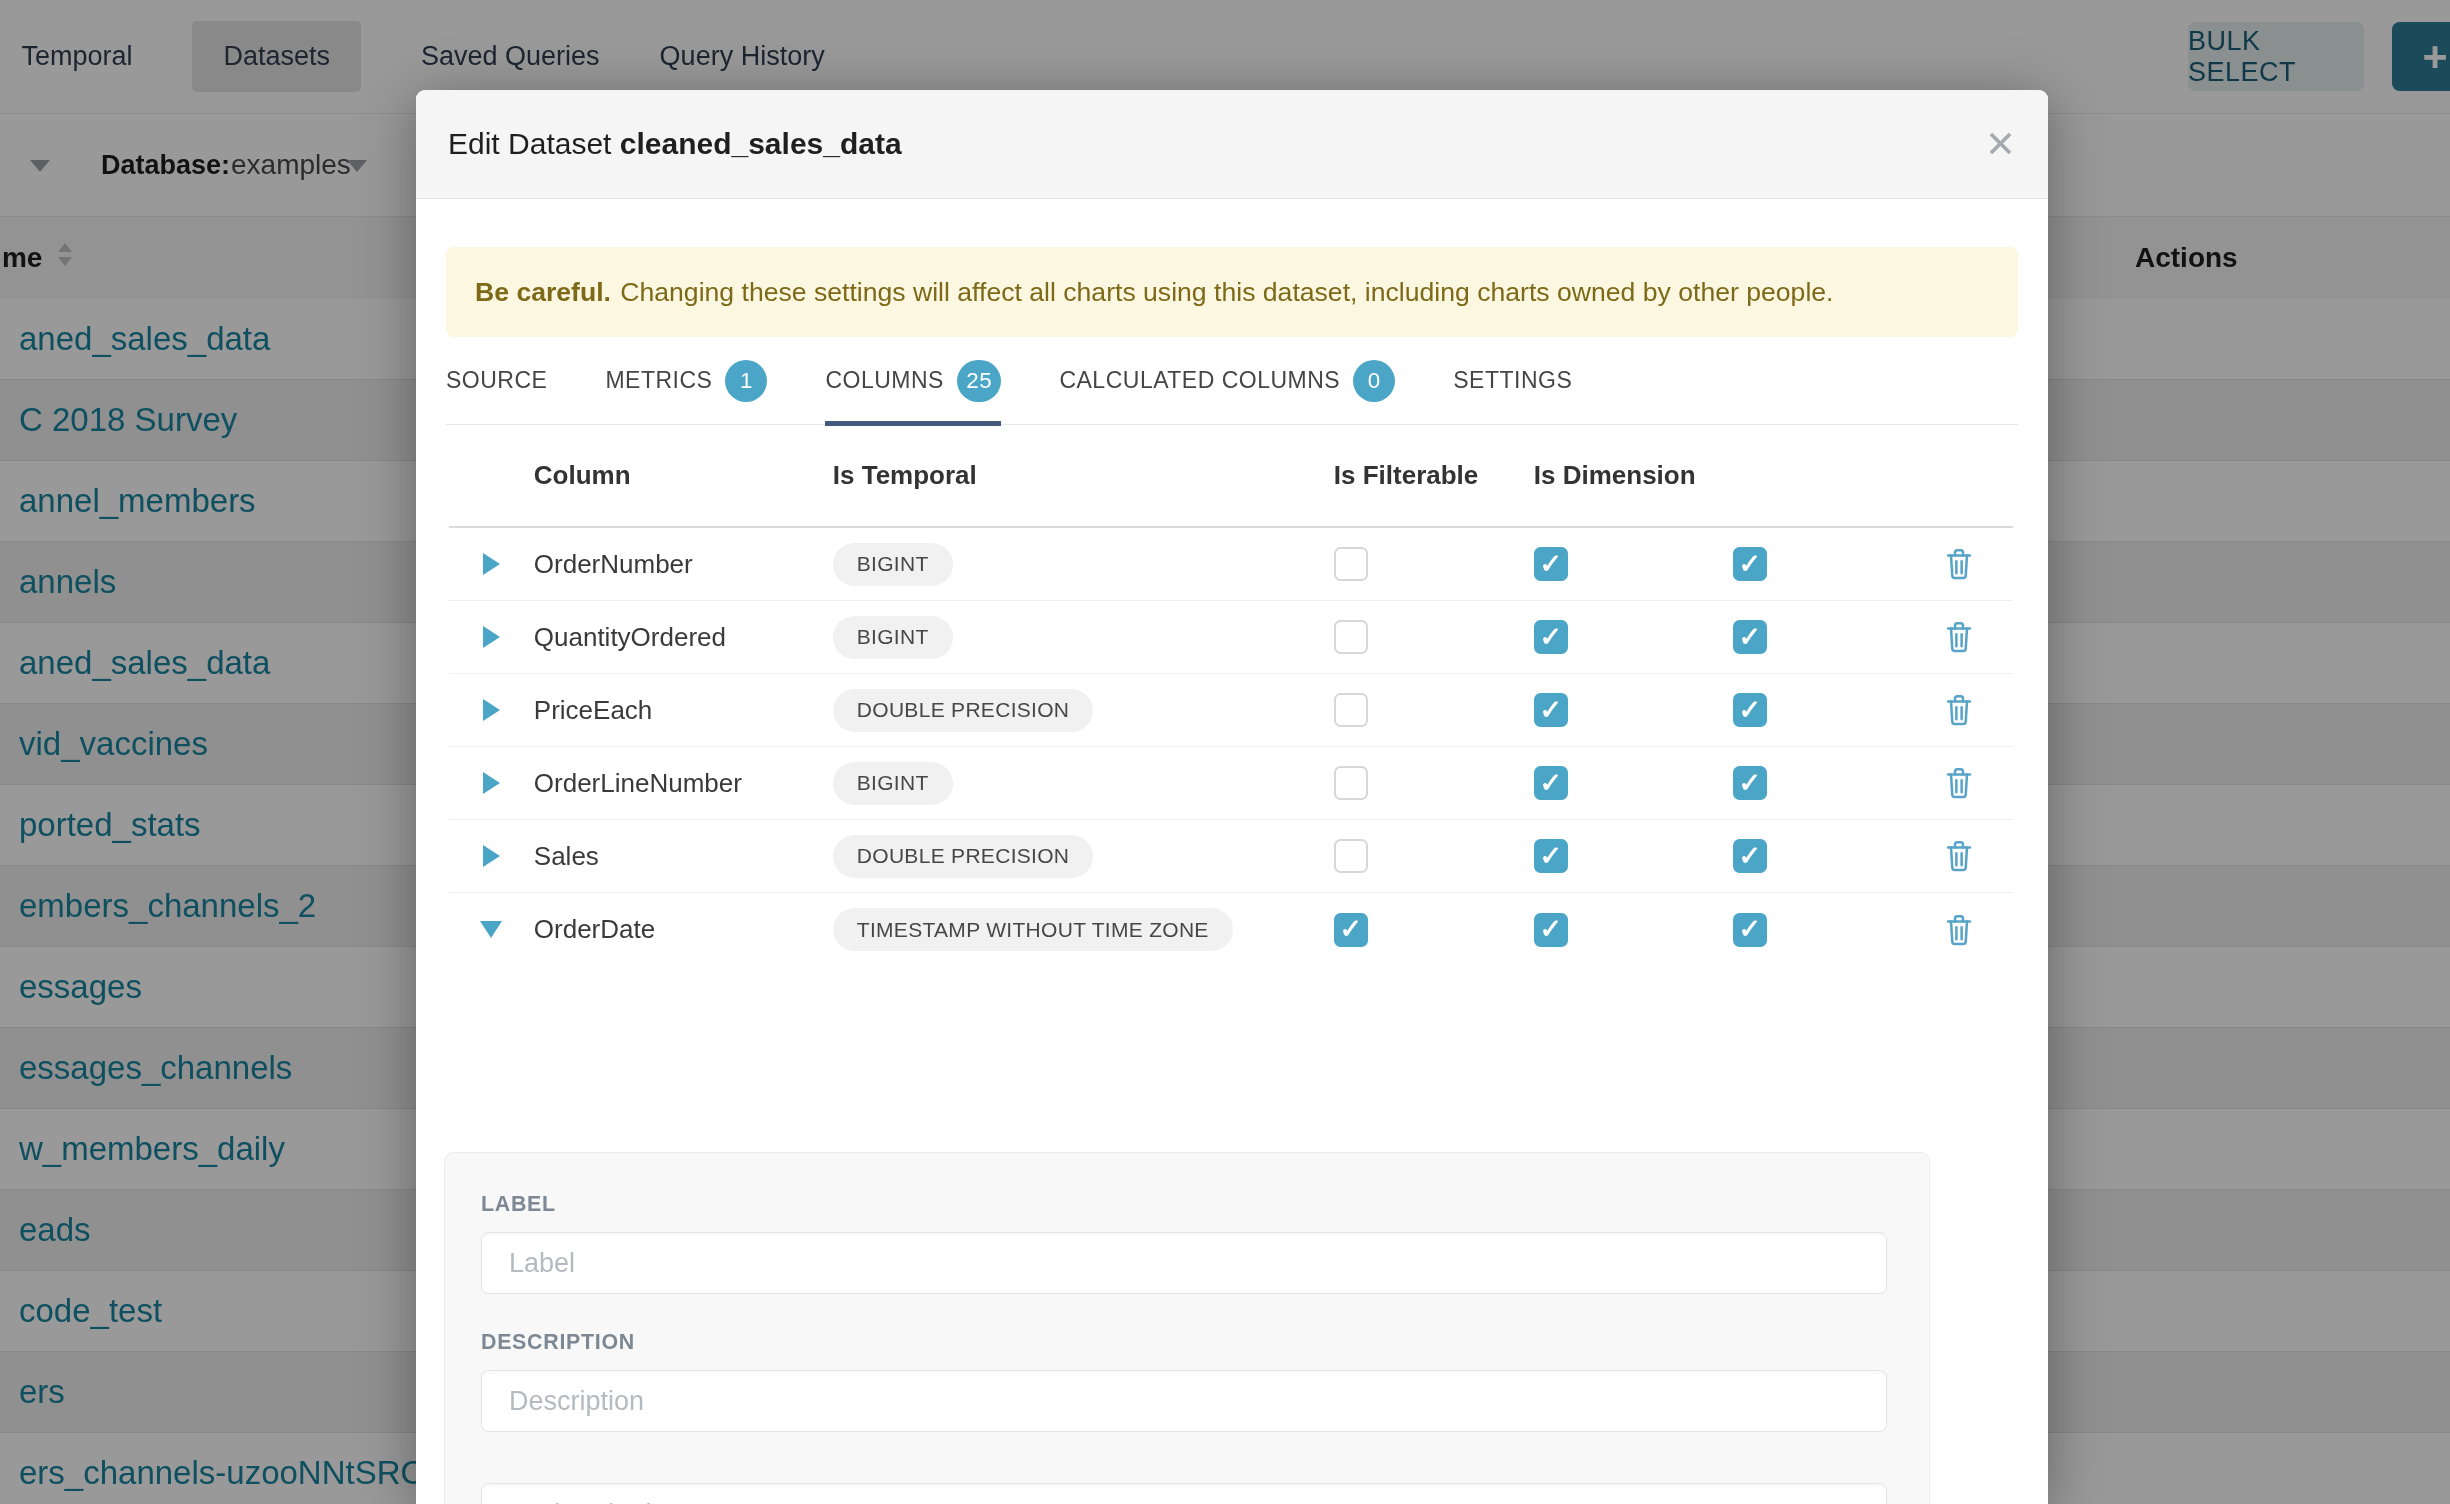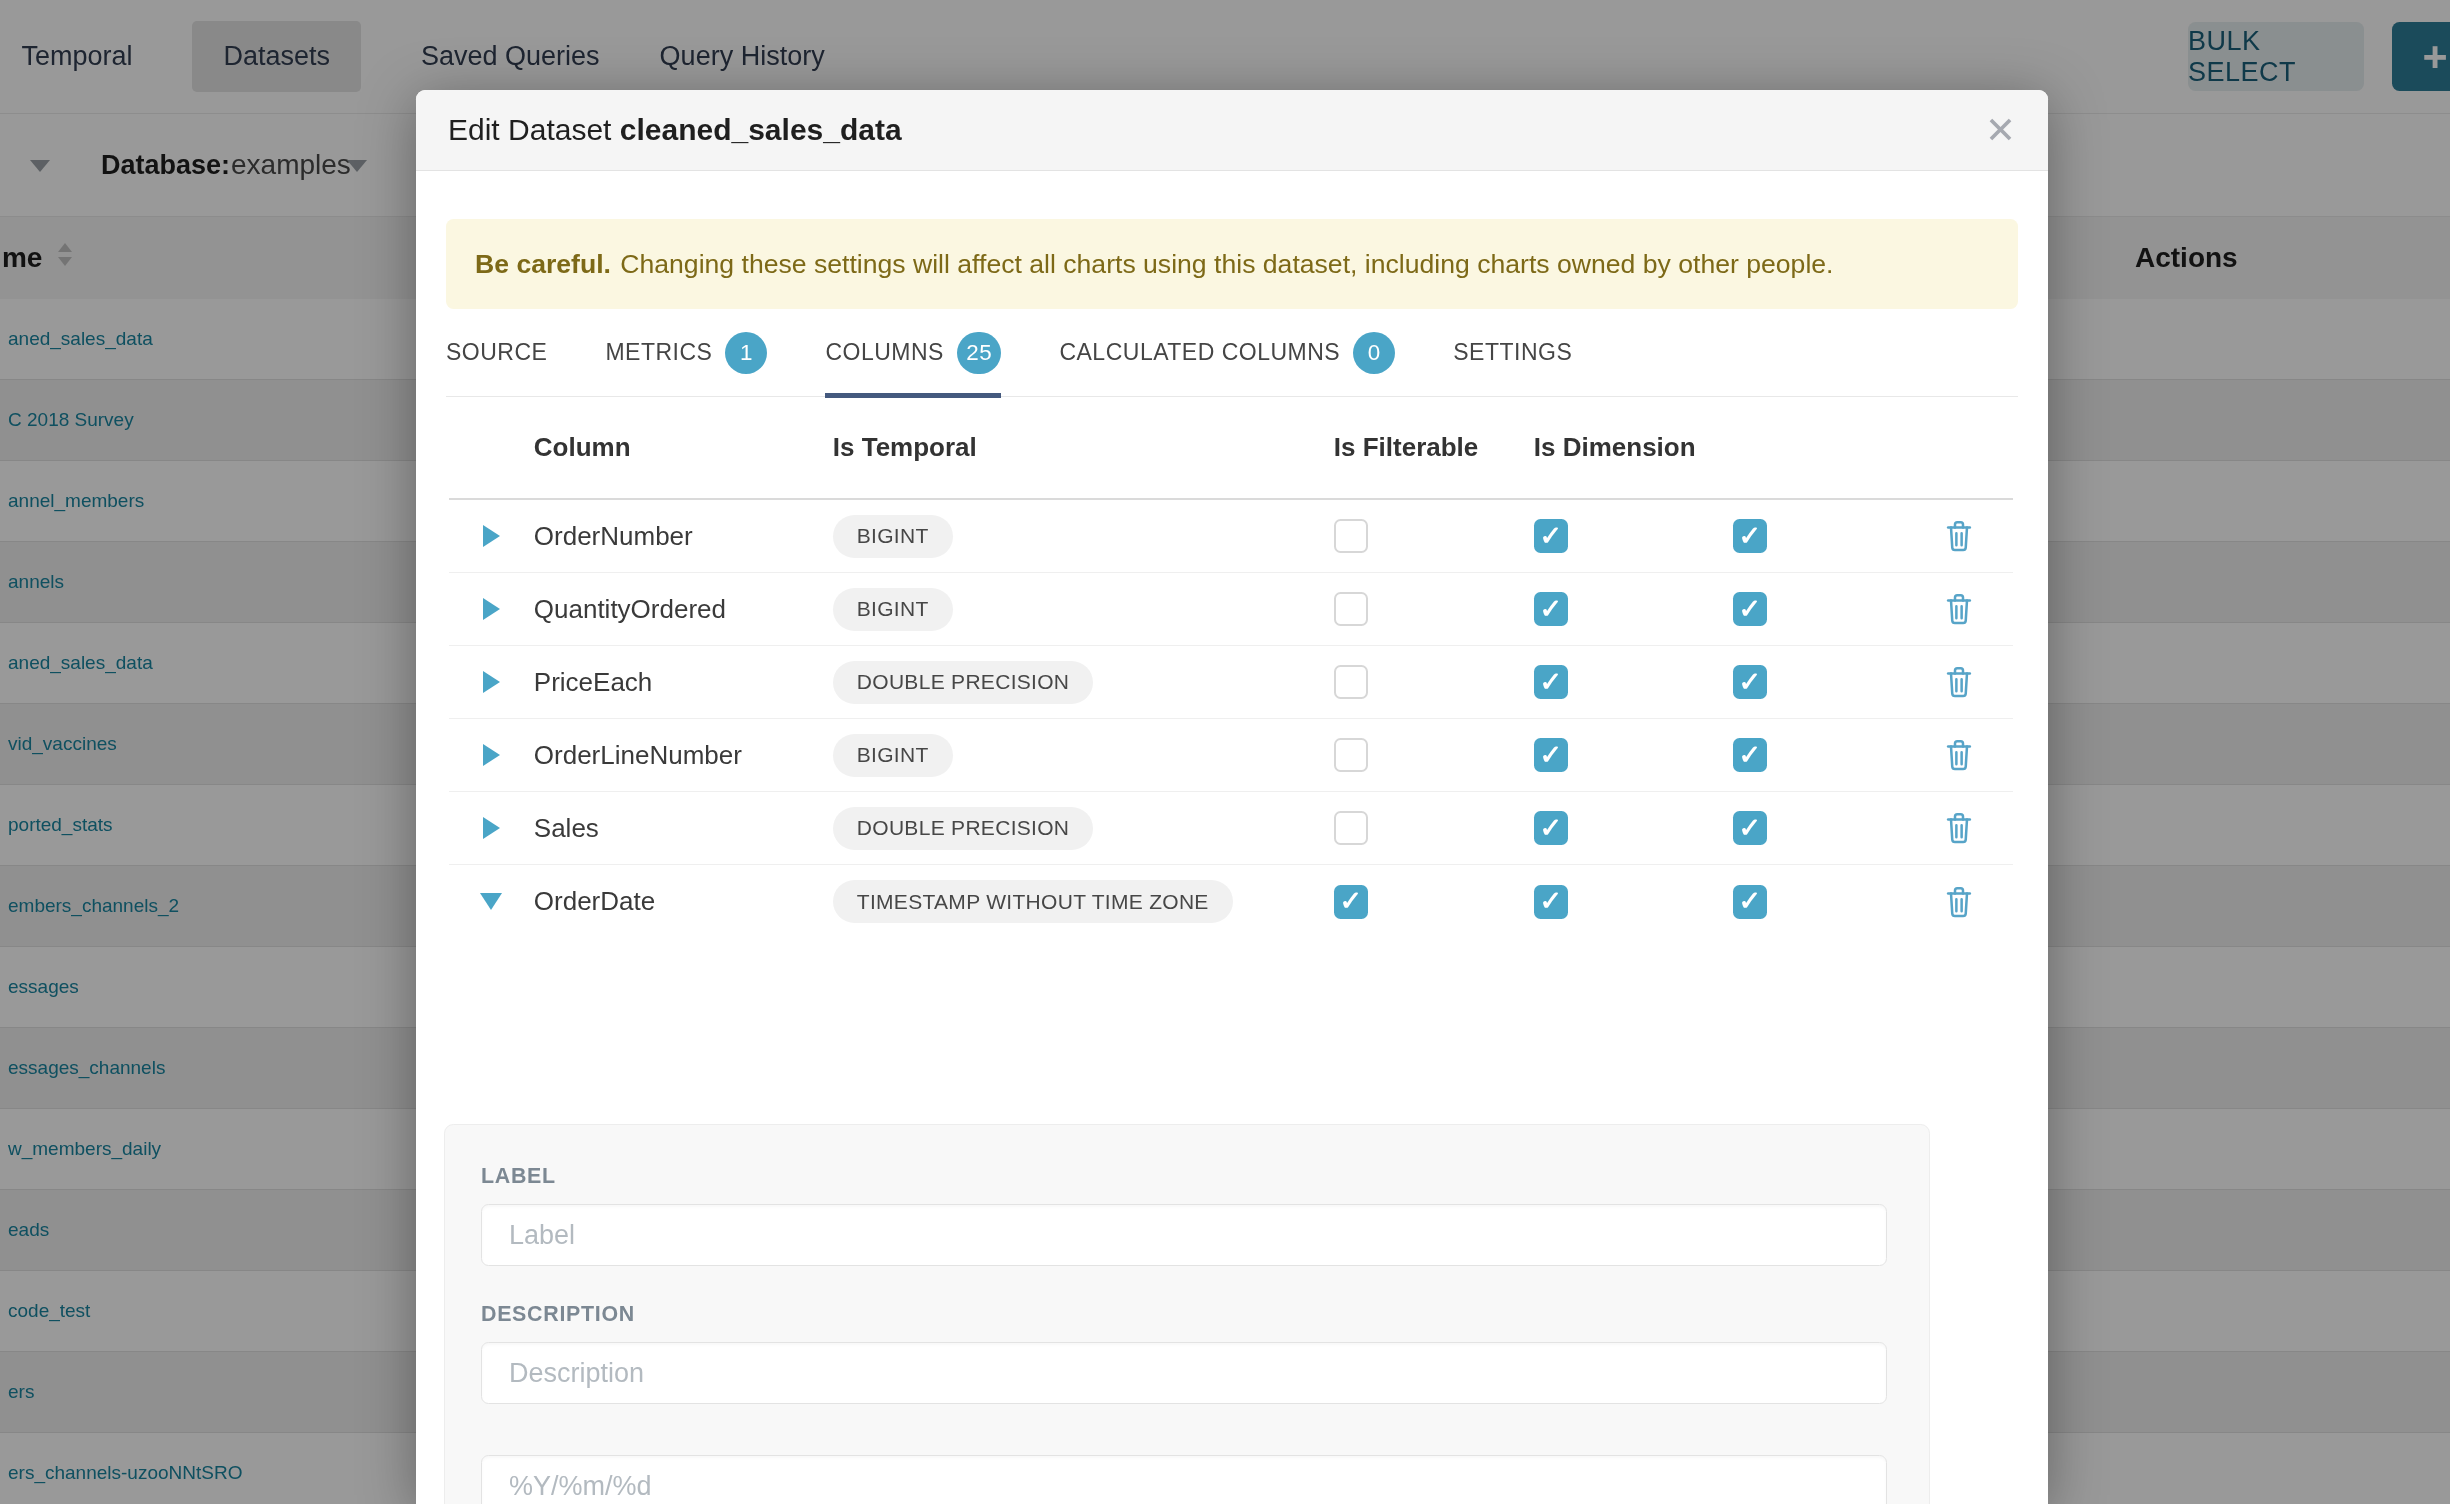--- a/index.html
+++ b/index.html
@@ -49,29 +49,29 @@
   .sort-icon .up{width:0;height:0;border-left:7.5px solid transparent;border-right:7.5px solid transparent;
        border-bottom:9.3px solid #C2C2C2;}
   .sort-icon .down{width:0;height:0;border-left:7.5px solid transparent;border-right:7.5px solid transparent;
        border-top:9.3px solid #C2C2C2;}
   .actions-header{position:absolute;left:2135px;top:50%;transform:translateY(-50%);
        font-size:28px;font-weight:700;color:#1E1E1E;}
   .ds-rows{position:absolute;top:82px;left:0;right:0;bottom:0;overflow:hidden;}
   .ds-row{height:81px;background:#FFFFFF;border-bottom:1.9px solid #E2E2E2;
        display:flex;align-items:center;}
   .ds-row:nth-child(even){background:#F0F0F0;}
-  .ds-link{color:var(--link);font-size:19px;margin-left:8px;white-space:nowrap;cursor:pointer;}
+  .ds-link{color:var(--link);font-size:33px;margin-left:19px;white-space:nowrap;cursor:pointer;}
 
   
   .overlay{position:absolute;inset:0;background:rgba(0,0,0,0.40);z-index:5;}
 
   
   .modal{position:absolute;left:416px;top:90px;width:1632px;height:1414px;background:#FFFFFF;
        z-index:10;border-radius:9.3px 9.3px 0 0;box-shadow:0 9.3px 56px rgba(0,0,0,0.35);}
-  .modal-header{height:81px;background:#F5F5F5;border-bottom:1.9px solid #E3E3E3;
+  .modal-header{height:109px;background:#F5F5F5;border-bottom:1.9px solid #E3E3E3;
        border-radius:9.3px 9.3px 0 0;display:flex;align-items:center;padding:0 32px;}
   .modal-title{font-size:30px;color:#1F1F1F;}
   .modal-title .ds-name{font-weight:700;}
   .close-x{margin-left:auto;font-size:37px;color:#A6A9B0;cursor:pointer;line-height:1;}
 
   .modal-body{padding:0 30px;position:relative;height:1314px;}
   .banner{margin-top:48px;background:var(--warn-bg);border-radius:7.5px;height:90px;
        display:flex;align-items:center;padding:0 29px;font-size:26.6px;color:var(--warn-text);white-space:nowrap;}
   .banner b{font-weight:700;margin-right:9.3px;}
 

